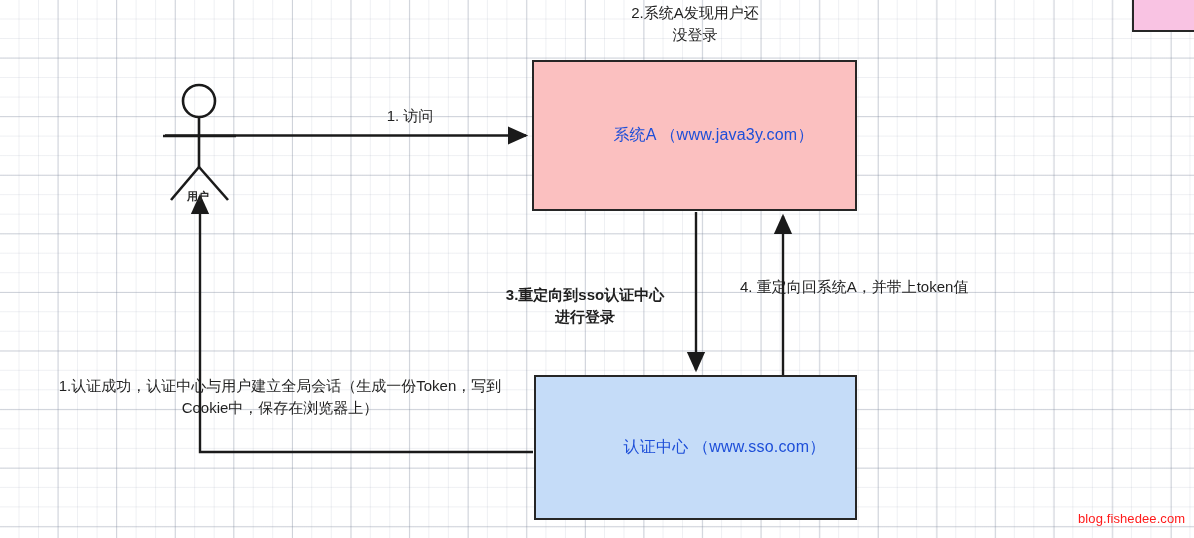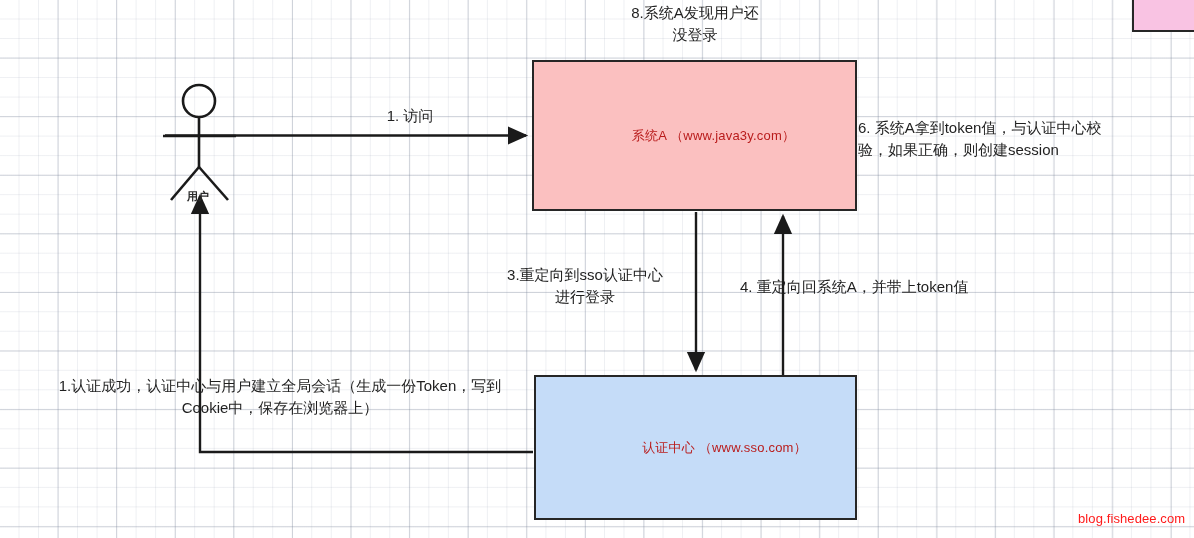--- a/index.html
+++ b/index.html
@@ -35,22 +35,22 @@
   }
   .node-box {
     position: absolute;
     border: 2px solid #262626;
     box-sizing: border-box;
     display: flex;
     align-items: center;
     justify-content: center;
   }
   .node-label {
-    font-size: 13px;
-    color: #b91c1c;
+    font-size: 16px;
+    color: #1d4ed8;
     letter-spacing: 0.2px;
     white-space: nowrap;
     margin-left: 38px;
   }
   .edge-label {
     position: absolute;
     font-size: 15px;
     color: #1f1f1f;
     line-height: 1.45;
     white-space: pre-line;
@@ -69,21 +69,21 @@
     color: #ff1a1a;
     white-space: nowrap;
     letter-spacing: 0.1px;
   }
   #pink-box-system-a { left: 532px; top: 60px; width: 325px; height: 151px; background: #fbc0c0; }
   #blue-box-sso { left: 534px; top: 375px; width: 323px; height: 145px; background: #c5dcf8; padding-left: 20px; }
   #corner-pink-box { position: absolute; left: 1132px; top: -8px; width: 70px; height: 40px;
                      background: #f9c3e3; border: 2px solid #262626; box-sizing: border-box; }
   #label-step1 { left: 350px; top: 105px; width: 120px; text-align: center; }
   #label-step2 { left: 570px; top: 2px; width: 250px; }
-  #label-step3 { left: 460px; top: 264px; width: 250px; }
+  #label-step3 { left: 460px; top: 284px; width: 250px; font-weight: bold; }
   #label-step5 { left: 740px; top: 276px; width: 300px; text-align: left; }
   #label-step6 { left: 858px; top: 117px; width: 300px; text-align: left; }
   #label-step4 { left: 0px; top: 375px; width: 560px; }
   #actor-user-label { left: 187px; top: 189px; }
   #watermark-blog { left: 1078px; top: 511px; }
 </style>
 </head>
 <body>
 
 <div id="canvas">
@@ -118,25 +118,23 @@
     <span class="node-label">系统A （www.java3y.com）</span>
   </div>
 
   <div class="node-box" id="blue-box-sso">
     <span class="node-label">认证中心 （www.sso.com）</span>
   </div>
 
   <div class="actor-label" id="actor-user-label">用户</div>
 
   <div class="edge-label" id="label-step1">1. 访问</div>
-  <div class="edge-label" id="label-step2">8.系统A发现用户还
+  <div class="edge-label" id="label-step2">2.系统A发现用户还
 没登录</div>
   <div class="edge-label" id="label-step3">3.重定向到sso认证中心
 进行登录</div>
   <div class="edge-label" id="label-step4">1.认证成功，认证中心与用户建立全局会话（生成一份Token，写到
 Cookie中，保存在浏览器上）</div>
   <div class="edge-label" id="label-step5">4. 重定向回系统A，并带上token值</div>
-  <div class="edge-label" id="label-step6">6. 系统A拿到token值，与认证中心校
-验，如果正确，则创建session</div>
 
   <div class="watermark" id="watermark-blog">blog.fishedee.com</div>
 
 </div>
 
 </body></html>

